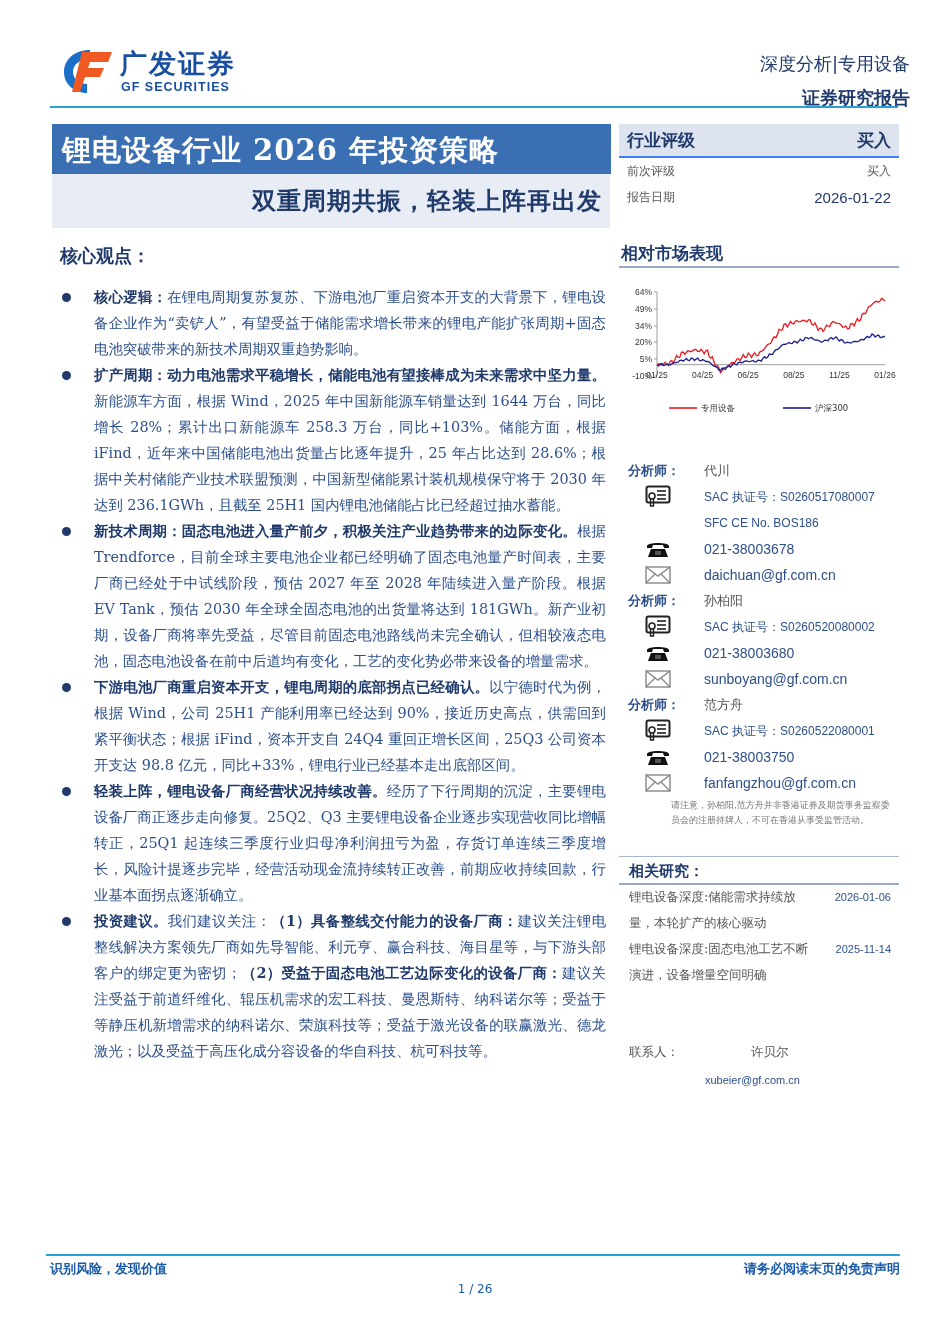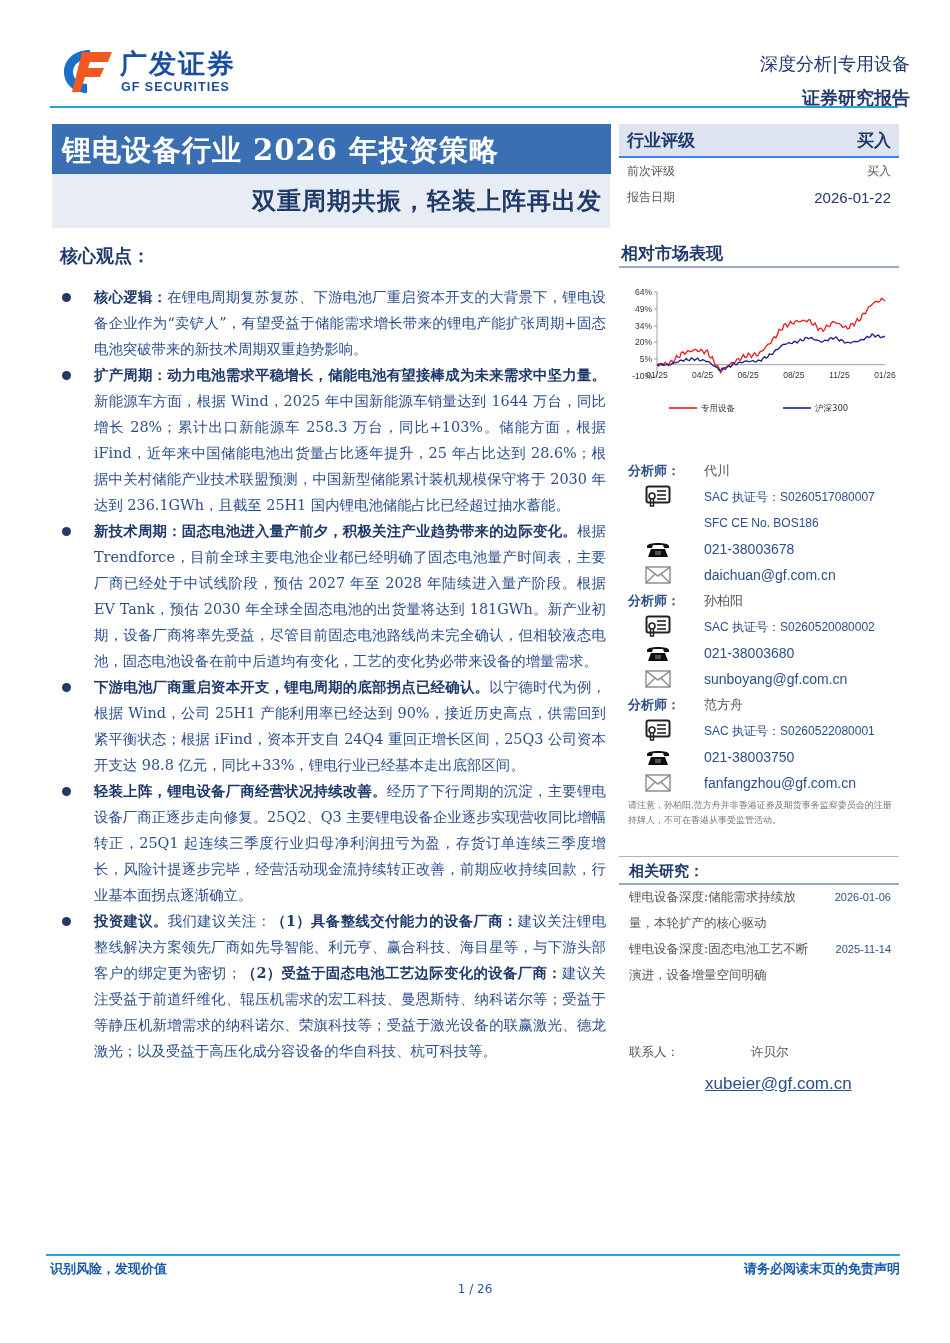--- a/index.html
+++ b/index.html
@@ -43,36 +43,36 @@
   .bullet b { color: #1f3a6b; font-weight: bold; }
 
   
   .analysts { position: absolute; left: 628px; top: 458px; width: 270px; }
   .a-row { position: relative; height: 26px; display: flex; align-items: center; }
   .a-label { width: 76px; font-size: 13px; font-weight: bold; color: #2c4f8a; font-family: "DejaVu Serif", serif; }
   .a-name { font-size: 13px; color: #555; font-family: "DejaVu Serif", serif; }
   .a-icon { width: 76px; display: flex; justify-content: center; padding-right: 16px; }
   .a-val { font-size: 12px; color: #2c4f8a; font-family: "Liberation Sans", sans-serif; }
   .a-val.big { font-size: 14px; }
-  .a-note { font-size: 9px; color: #777; line-height: 15px; margin-top: 2px; font-family: "DejaVu Serif", serif; }
+  .a-note { font-size: 9px; color: #777; line-height: 15px; margin-top: 2px; font-family: "DejaVu Serif", serif; margin-left: 43px; }
 
   
   .rr-line-top { position: absolute; left: 619px; top: 856px; width: 280px; height: 1px; background: #aab6cc; }
   .rr-title { position: absolute; left: 629px; top: 862px; font-size: 15px; font-weight: bold; color: #1f3a6b; font-family: "DejaVu Serif", serif; }
   .rr-line { position: absolute; left: 619px; top: 883px; width: 280px; height: 2px; background: #9aaac4; }
   .rr-list { position: absolute; left: 629px; top: 884px; width: 262px; }
   .rr-item { display: flex; justify-content: space-between; }
   .rr-text { width: 180px; font-size: 12.5px; line-height: 26px; color: #555; font-family: "DejaVu Serif", serif; }
   .rr-date { font-size: 11px; line-height: 26px; color: #2c4f8a; font-family: "Liberation Sans", sans-serif; }
 
   .contact { position: absolute; left: 629px; top: 1044px; width: 262px; }
   .contact-row { display: flex; height: 30px; align-items: flex-start; gap: 46px; }
   .contact-lbl { width: 76px; font-size: 12.5px; color: #555; font-family: "DejaVu Serif", serif; }
   .contact-name { font-size: 12.5px; color: #555; font-family: "DejaVu Serif", serif; }
-  .contact-mail { padding-left: 76px; font-size: 17px; color: #2c4f8a; font-family: "Liberation Sans", sans-serif; text-decoration: underline; }
+  .contact-mail { padding-left: 76px; font-size: 11px; color: #2c4f8a; font-family: "Liberation Sans", sans-serif; }
 
   
   .ft-line { position: absolute; left: 46px; top: 1254px; width: 854px; height: 2px; background: #2aa0d8; }
   .ft-left { position: absolute; left: 50px; top: 1260px; font-size: 13px; color: #1a5aa8; font-weight: bold; }
   .ft-right { position: absolute; right: 50px; top: 1260px; font-size: 13px; color: #1a5aa8; font-weight: bold; }
   .ft-page { position: absolute; left: 0; width: 950px; top: 1282px; text-align: center; font-size: 12px; color: #1a5aa8; }
 </style>
 </head>
 <body>
 

